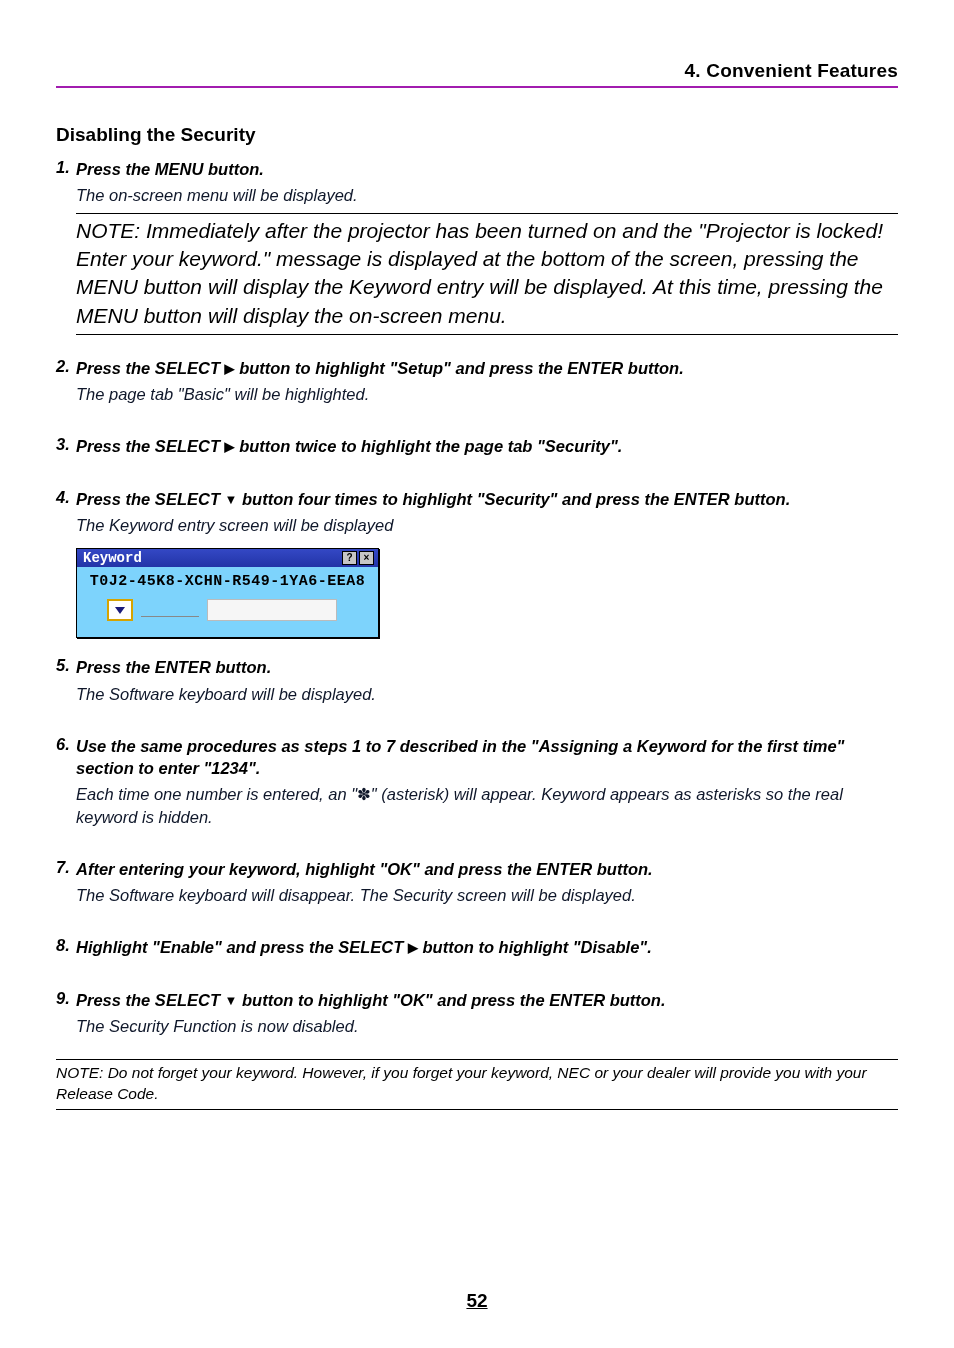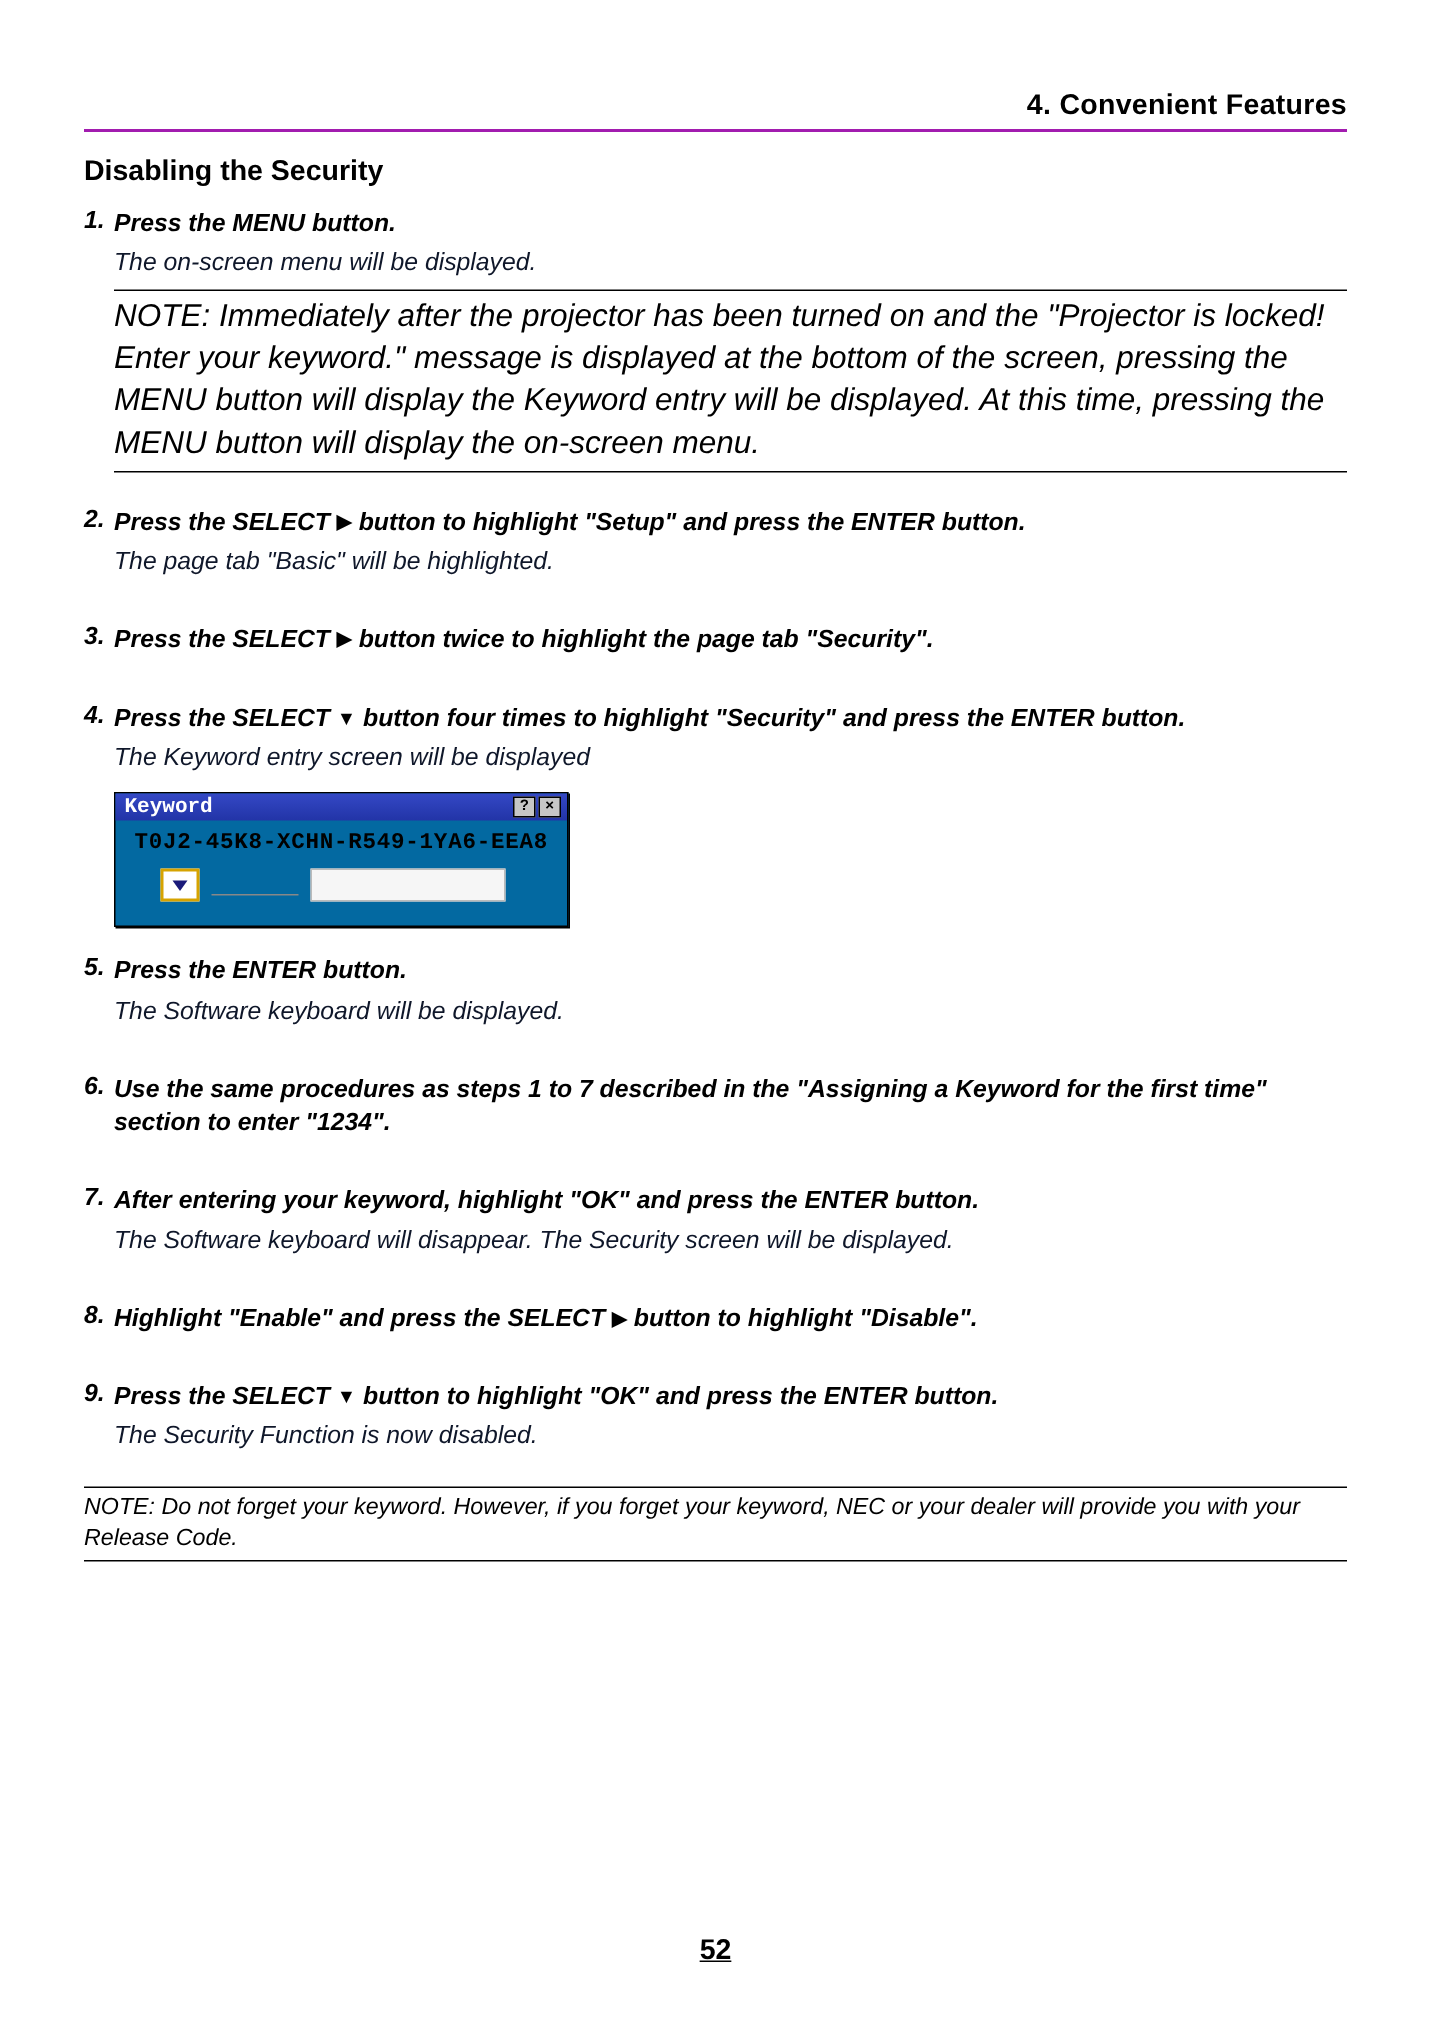--- a/index.html
+++ b/index.html
@@ -1,30 +1,30 @@
 <!DOCTYPE html>
 <html><head>
 <meta charset="utf-8">
 <style>
   * { box-sizing: border-box; margin: 0; padding: 0; }
   html, body { background: #fff; }
   body { width: 954px; height: 1348px; position: relative; font-family: Arial, Helvetica, sans-serif; color: #000; }
   .page { position: absolute; left: 56px; top: 60px; width: 842px; }
   .header-line { border-bottom: 2px solid #a21caf; margin-bottom: 4px; }
   .header-title { text-align: right; font-weight: 900; font-size: 19px; letter-spacing: 0.2px; padding-bottom: 4px; font-family: Arial, Helvetica, sans-serif; }
-  .section-title { font-weight: 900; font-size: 19px; margin-top: 16px; margin-bottom: 12px; }
+  .section-title { font-weight: 900; font-size: 19px; margin-top: 36px; margin-bottom: 12px; }
   .tri { display: inline-block; font-style: normal; font-size: 13px; vertical-align: 1px; }
   .desc { font-style: italic; font-size: 16.5px; line-height: 1.35; margin-left: 20px; margin-top: 4px; color: #0f172a; }
   .note-box { border-top: 1px solid #000; border-bottom: 1px solid #000; margin-left: 20px; margin-top: 6px; padding: 3px 0 4px 0; font-style: italic; font-size: 21px; line-height: 1.35; }
   .note-full { border-top: 1px solid #000; border-bottom: 1px solid #000; margin-top: 22px; padding: 3px 0 4px 0; font-style: italic; font-size: 15.5px; line-height: 1.35; }
   .step { margin-top: 22px; }
   .step.first { margin-top: 12px; }
   .step.tight { margin-top: 30px; }
   .dialog-wrap { margin-left: 20px; margin-top: 12px; }
-  .dialog { width: 303px; border: 1px solid #000; background: #0369a1; box-shadow: 1px 1px 0 #000; }
+  .dialog { width: 303px; border: 1px solid #000; background: #7dd3fc; box-shadow: 1px 1px 0 #000; }
   .dialog-title { background: #2c3fb7; background: linear-gradient(#3448c5,#2234a7); color: #fff; font-family: "Courier New", monospace; font-size: 14px; font-weight: bold; padding: 2px 4px 2px 6px; display: flex; align-items: center; justify-content: space-between; height: 18px; }
   .title-icons { display: flex; gap: 2px; }
   .win-btn { width: 15px; height: 14px; background: #c6c6c6; border: 1px solid #000; font-size: 10px; line-height: 11px; text-align: center; font-family: Arial, sans-serif; color: #000; font-weight: bold; }
   .dialog-body { padding: 6px 6px 7px 6px; text-align: center; }
   .serial { font-family: "Courier New", monospace; font-weight: bold; font-size: 15px; letter-spacing: 0.5px; margin-bottom: 8px; }
   .input-row { display: flex; align-items: center; justify-content: flex-start; gap: 8px; margin-left: 24px; margin-bottom: 8px; height: 24px;}
   .combo { width: 26px; height: 22px; border: 2px solid #d6a300; background: #fff; display:flex; align-items:center; justify-content:center; }
   .combo-arrow { width: 0; height: 0; border-left: 5px solid transparent; border-right: 5px solid transparent; border-top: 7px solid #1a1a7a; }
   .tiny-line { width: 58px; border-bottom: 1px solid #888; height: 14px; }
   .spacer-box { width: 130px; height: 22px; border: 1px solid #bbb; background: #f6f6f6; }
@@ -113,20 +113,23 @@
       <div class="step-text">Press the ENTER button.</div>
     </div>
     <div class="desc">The Software keyboard will be displayed.</div>
   </div>
 
   <div class="step tight">
     <div class="step-line">
       <div class="step-num">6.</div>
       <div class="step-text">Use the same procedures as steps 1 to 7 described in the "Assigning a Keyword for the first time" section to enter "1234".</div>
     </div>
+    <div class="desc">
+      <span>Each time one number is entered, an "</span><span class="ast">✽</span><span>" (asterisk) will appear. Keyword appears as asterisks so the real keyword is hidden.</span>
+    </div>
   </div>
 
   <div class="step tight">
     <div class="step-line">
       <div class="step-num">7.</div>
       <div class="step-text">After entering your keyword, highlight "OK" and press the ENTER button.</div>
     </div>
     <div class="desc">The Software keyboard will disappear. The Security screen will be displayed.</div>
   </div>
 

